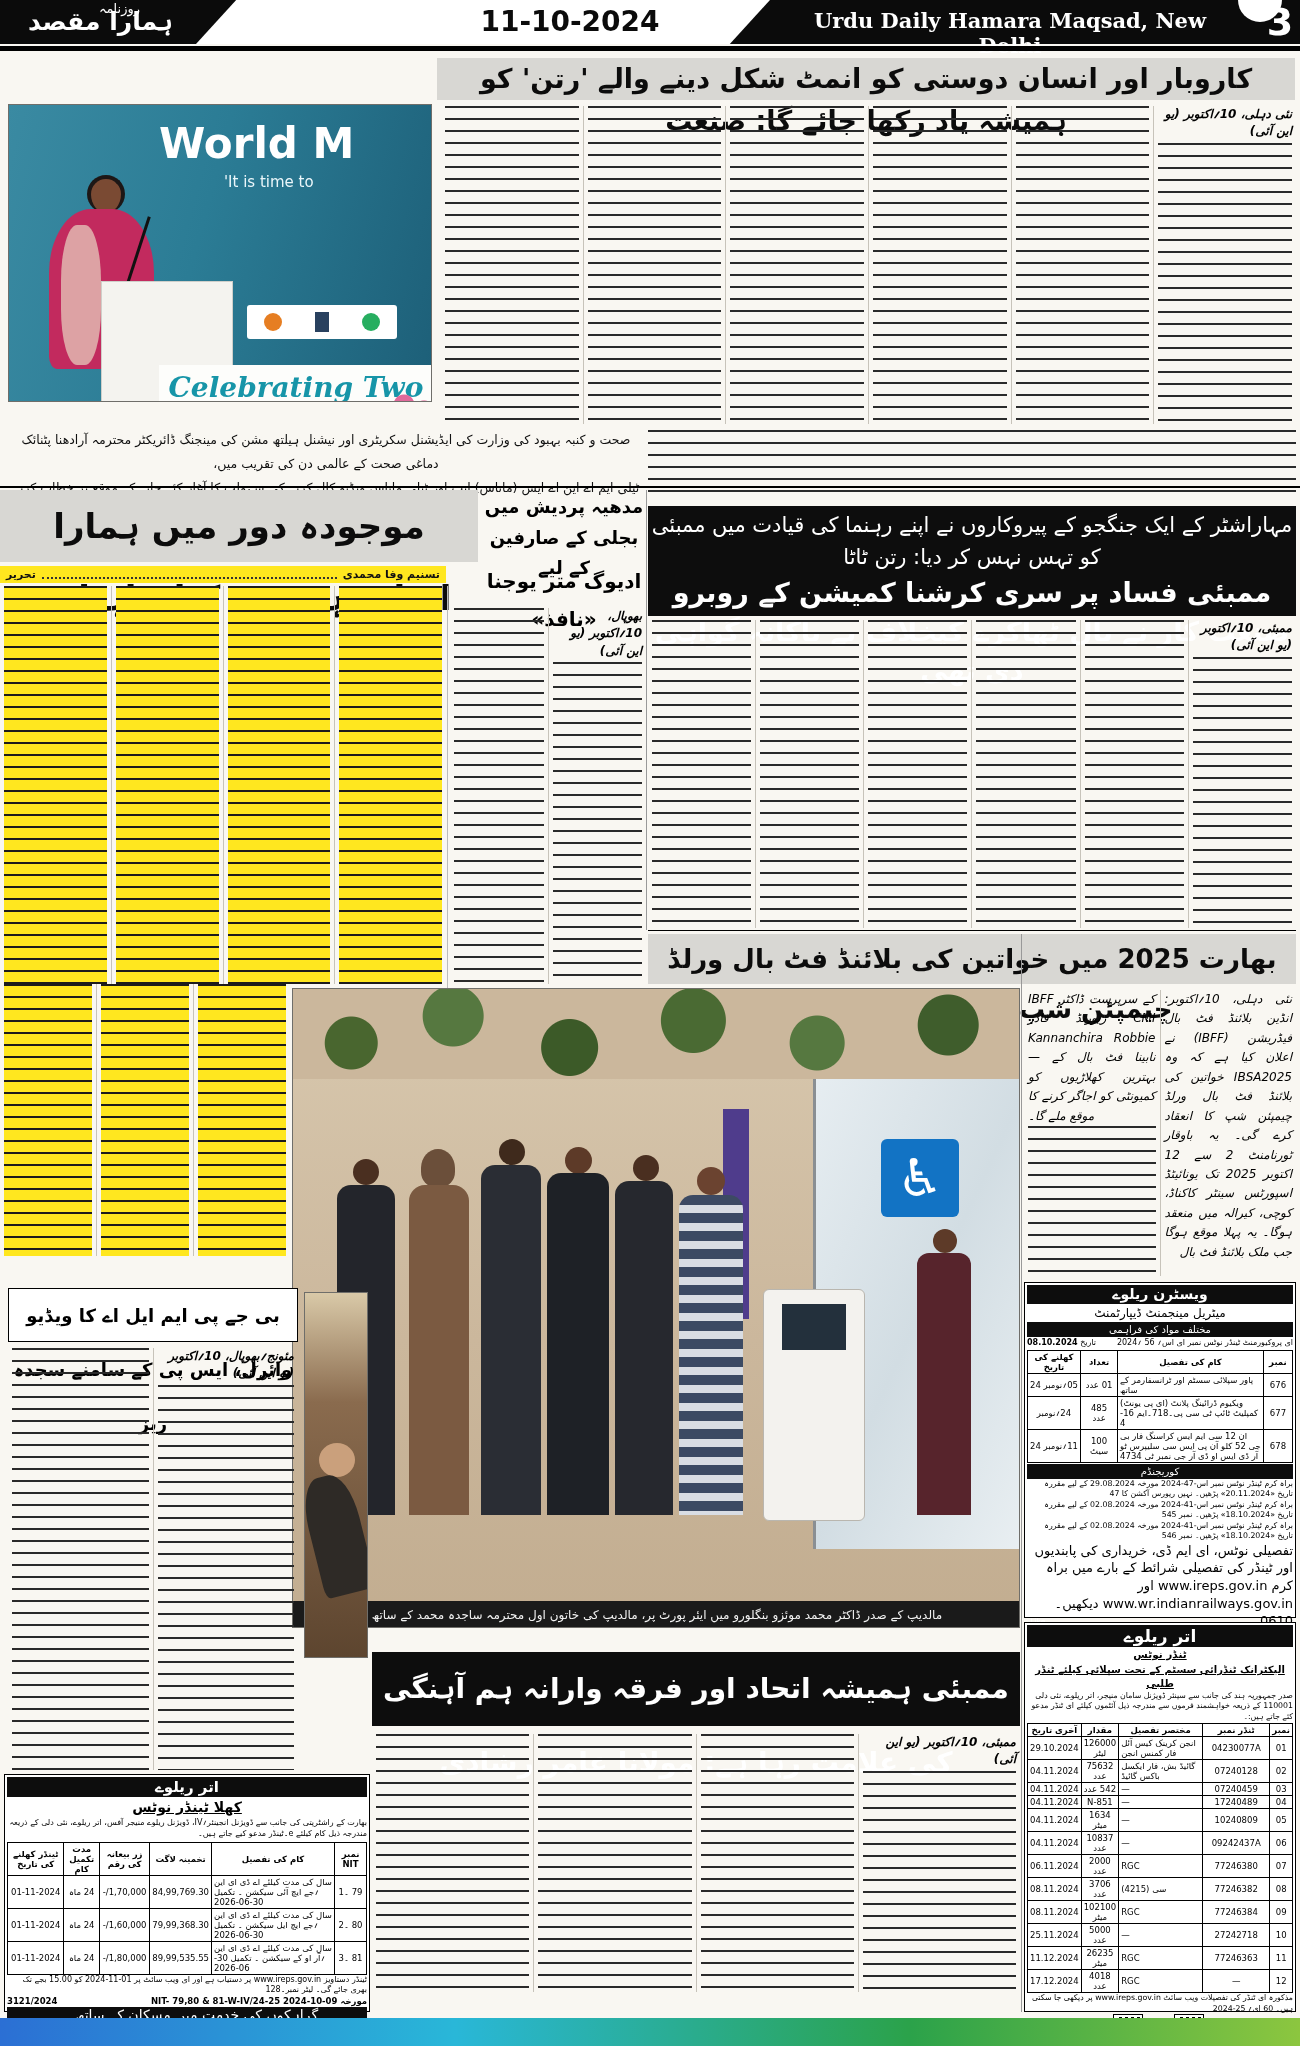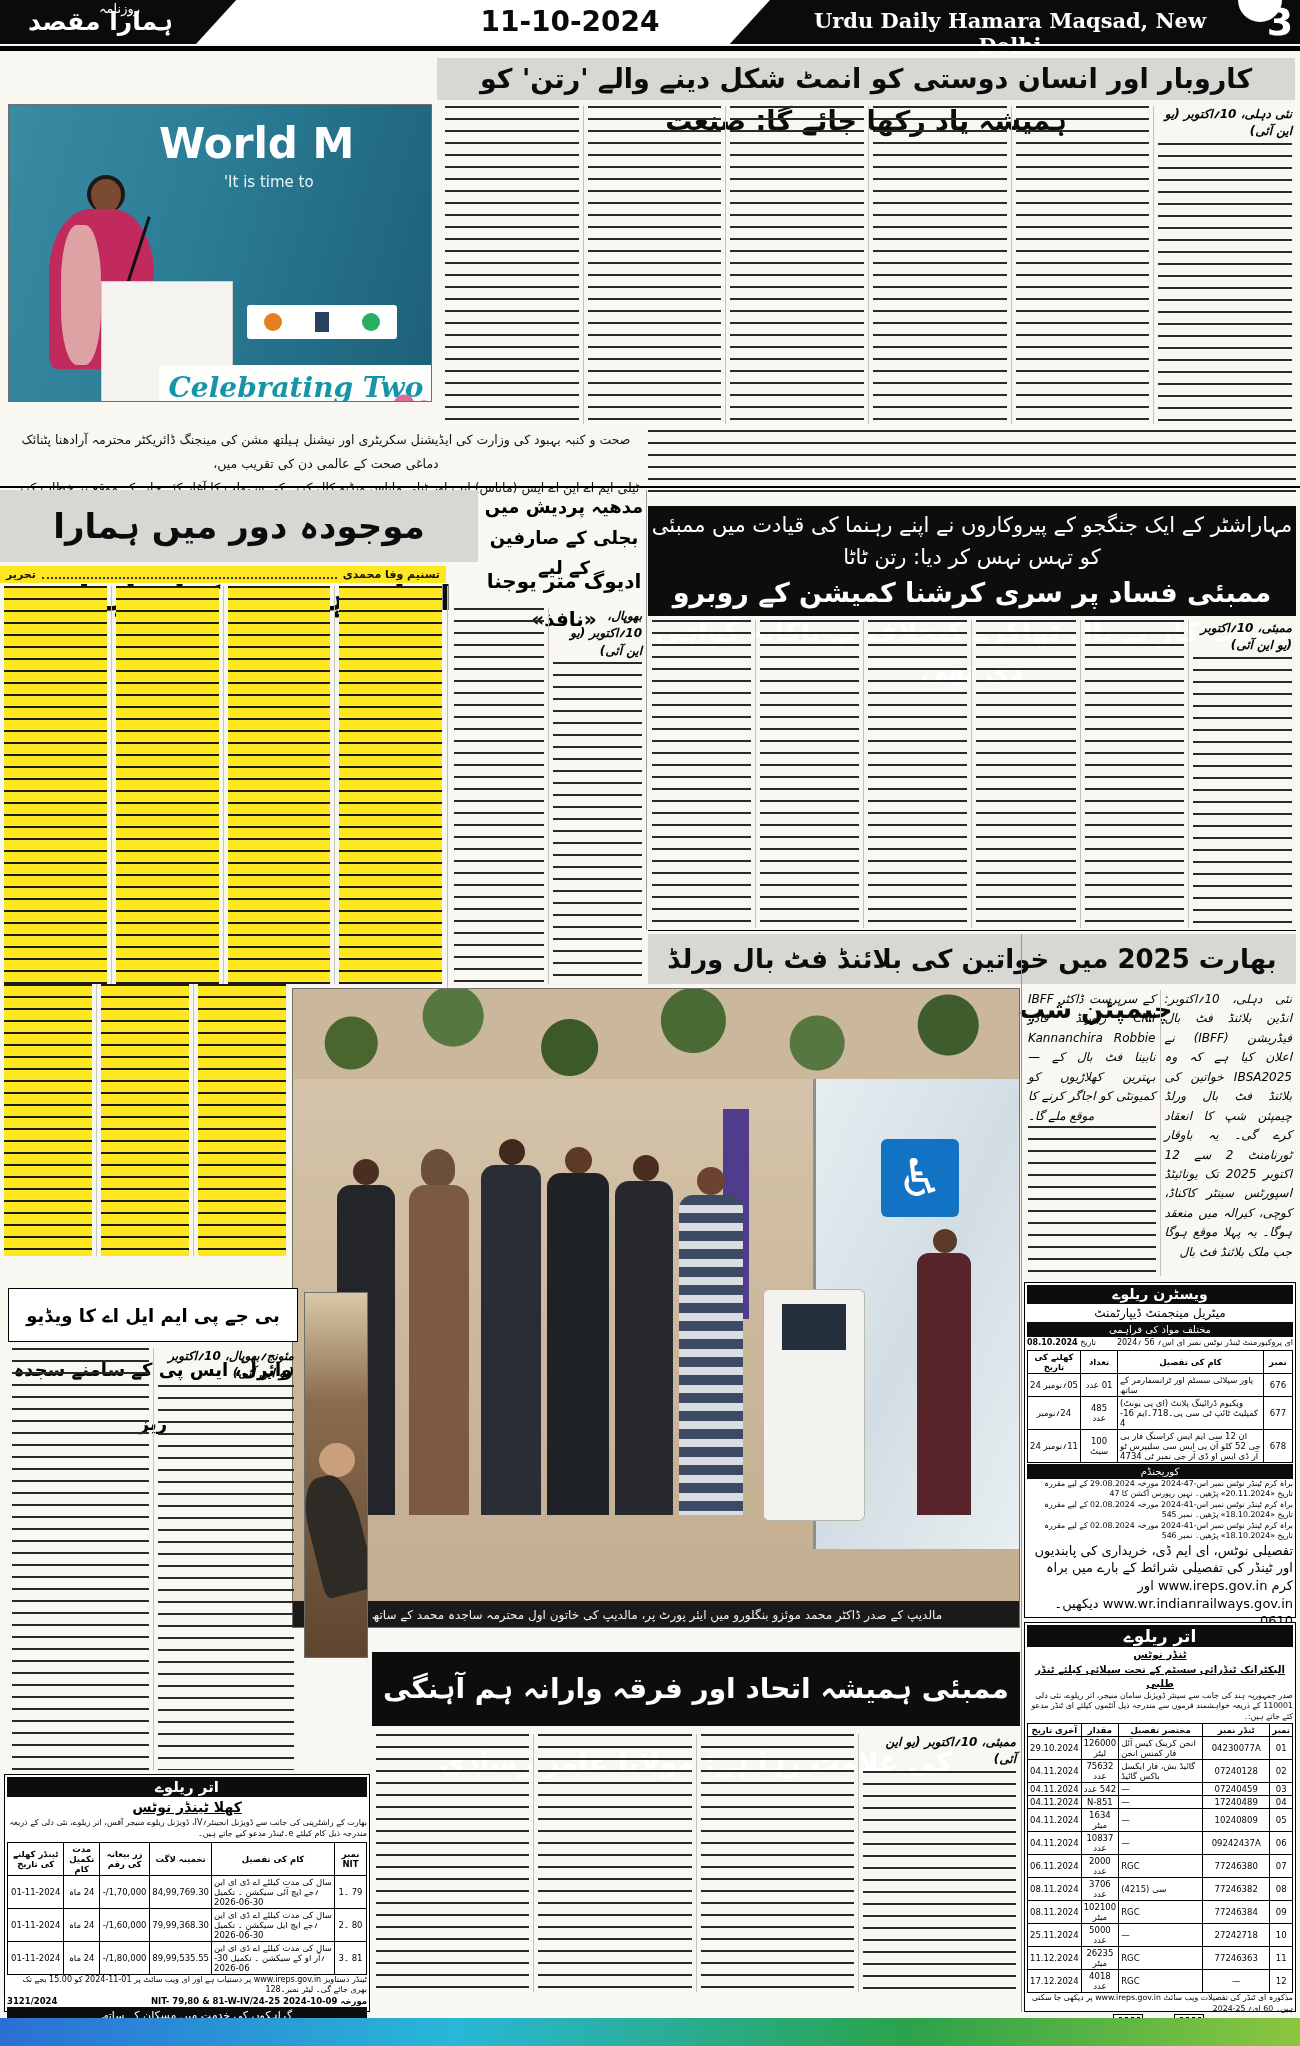--- a/index.html
+++ b/index.html
@@ -343,21 +343,21 @@
             <td>24 ماہ</td>
             <td>01-11-2024</td>
           </tr>
         </tbody>
     </table>
     <div class="urdu smallnote" style="font-size:8px;">ٹینڈر دستاویز www.ireps.gov.in پر دستیاب ہے اور ای ویب سائٹ پر 01-11-2024 کو 15.00 بجے تک بھری جائے گی۔ لیٹر نمبر۔128</div>
     <div style="display:flex;justify-content:space-between;font-size:8.5px;font-weight:bold;">
       <span>3121/2024</span>
       <span class="urdu">NIT- 79,80 &amp; 81-W-IV/24-25 مورخہ 09-10-2024</span>
     </div>
-    <div class="bar urdu" style="height:17px;font-size:11px;line-height:17px;margin-top:1px;padding-left:20px;"><span>گراہکوں کی خدمت میں مسکان کے ساتھ</span></div>
+    <div class="bar urdu" style="height:17px;font-size:14px;line-height:17px;margin-top:1px;padding-left:20px;"><span>گراہکوں کی خدمت میں مسکان کے ساتھ</span></div>
   </div>
 
   <div class="abs boxed" style="left:1024px;top:1282px;width:272px;height:336px;box-sizing:border-box;padding:2px;">
     <div class="bar urdu bold" style="height:19px;font-size:14px;line-height:19px;"><span>ویسٹرن ریلوے</span></div>
     <div class="urdu center" style="font-size:12px;line-height:1.5;">میٹریل مینجمنٹ ڈیپارٹمنٹ</div>
     <div class="bar urdu" style="height:15px;font-size:10px;line-height:15px;"><span>مختلف مواد کی فراہمی</span></div>
     <div class="urdu" style="display:flex;justify-content:space-between;font-size:8px;line-height:1.6;">
       <span>ای پروکیورمنٹ ٹینڈر نوٹس نمبر ای اس؍ 56 ؍2024</span>
       <span><span>تاریخ</span> <b>08.10.2024</b></span>
     </div>

